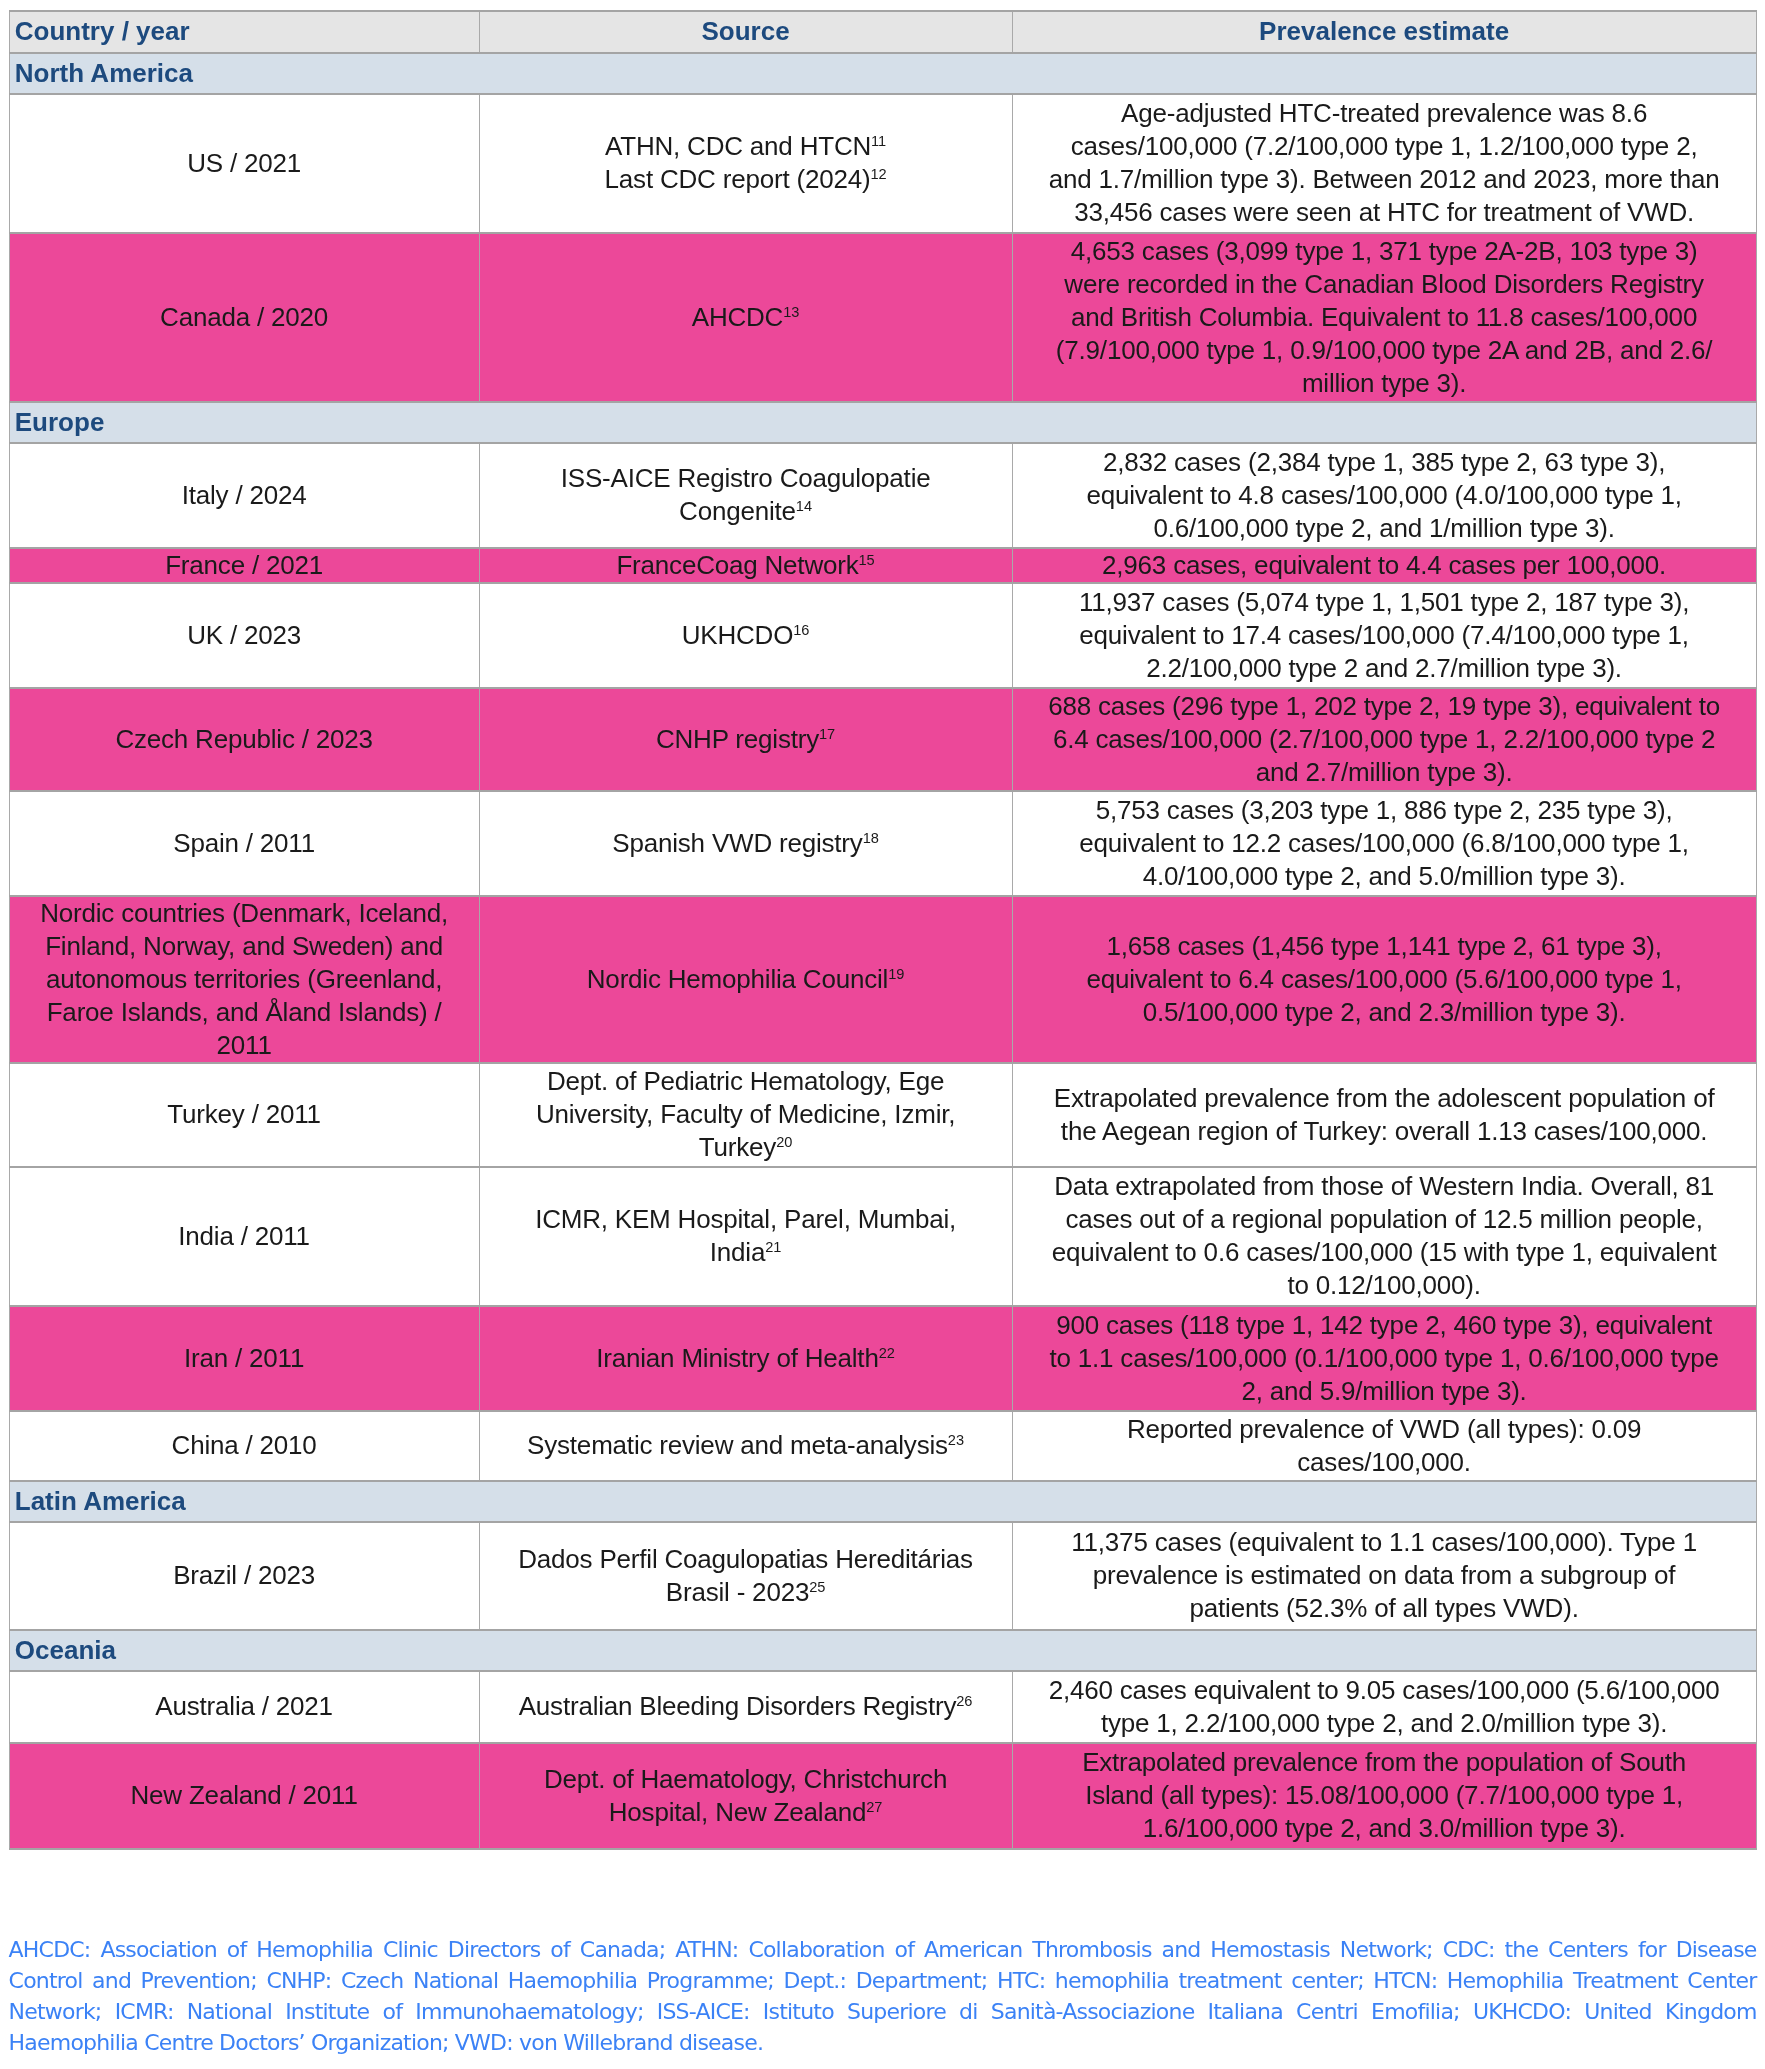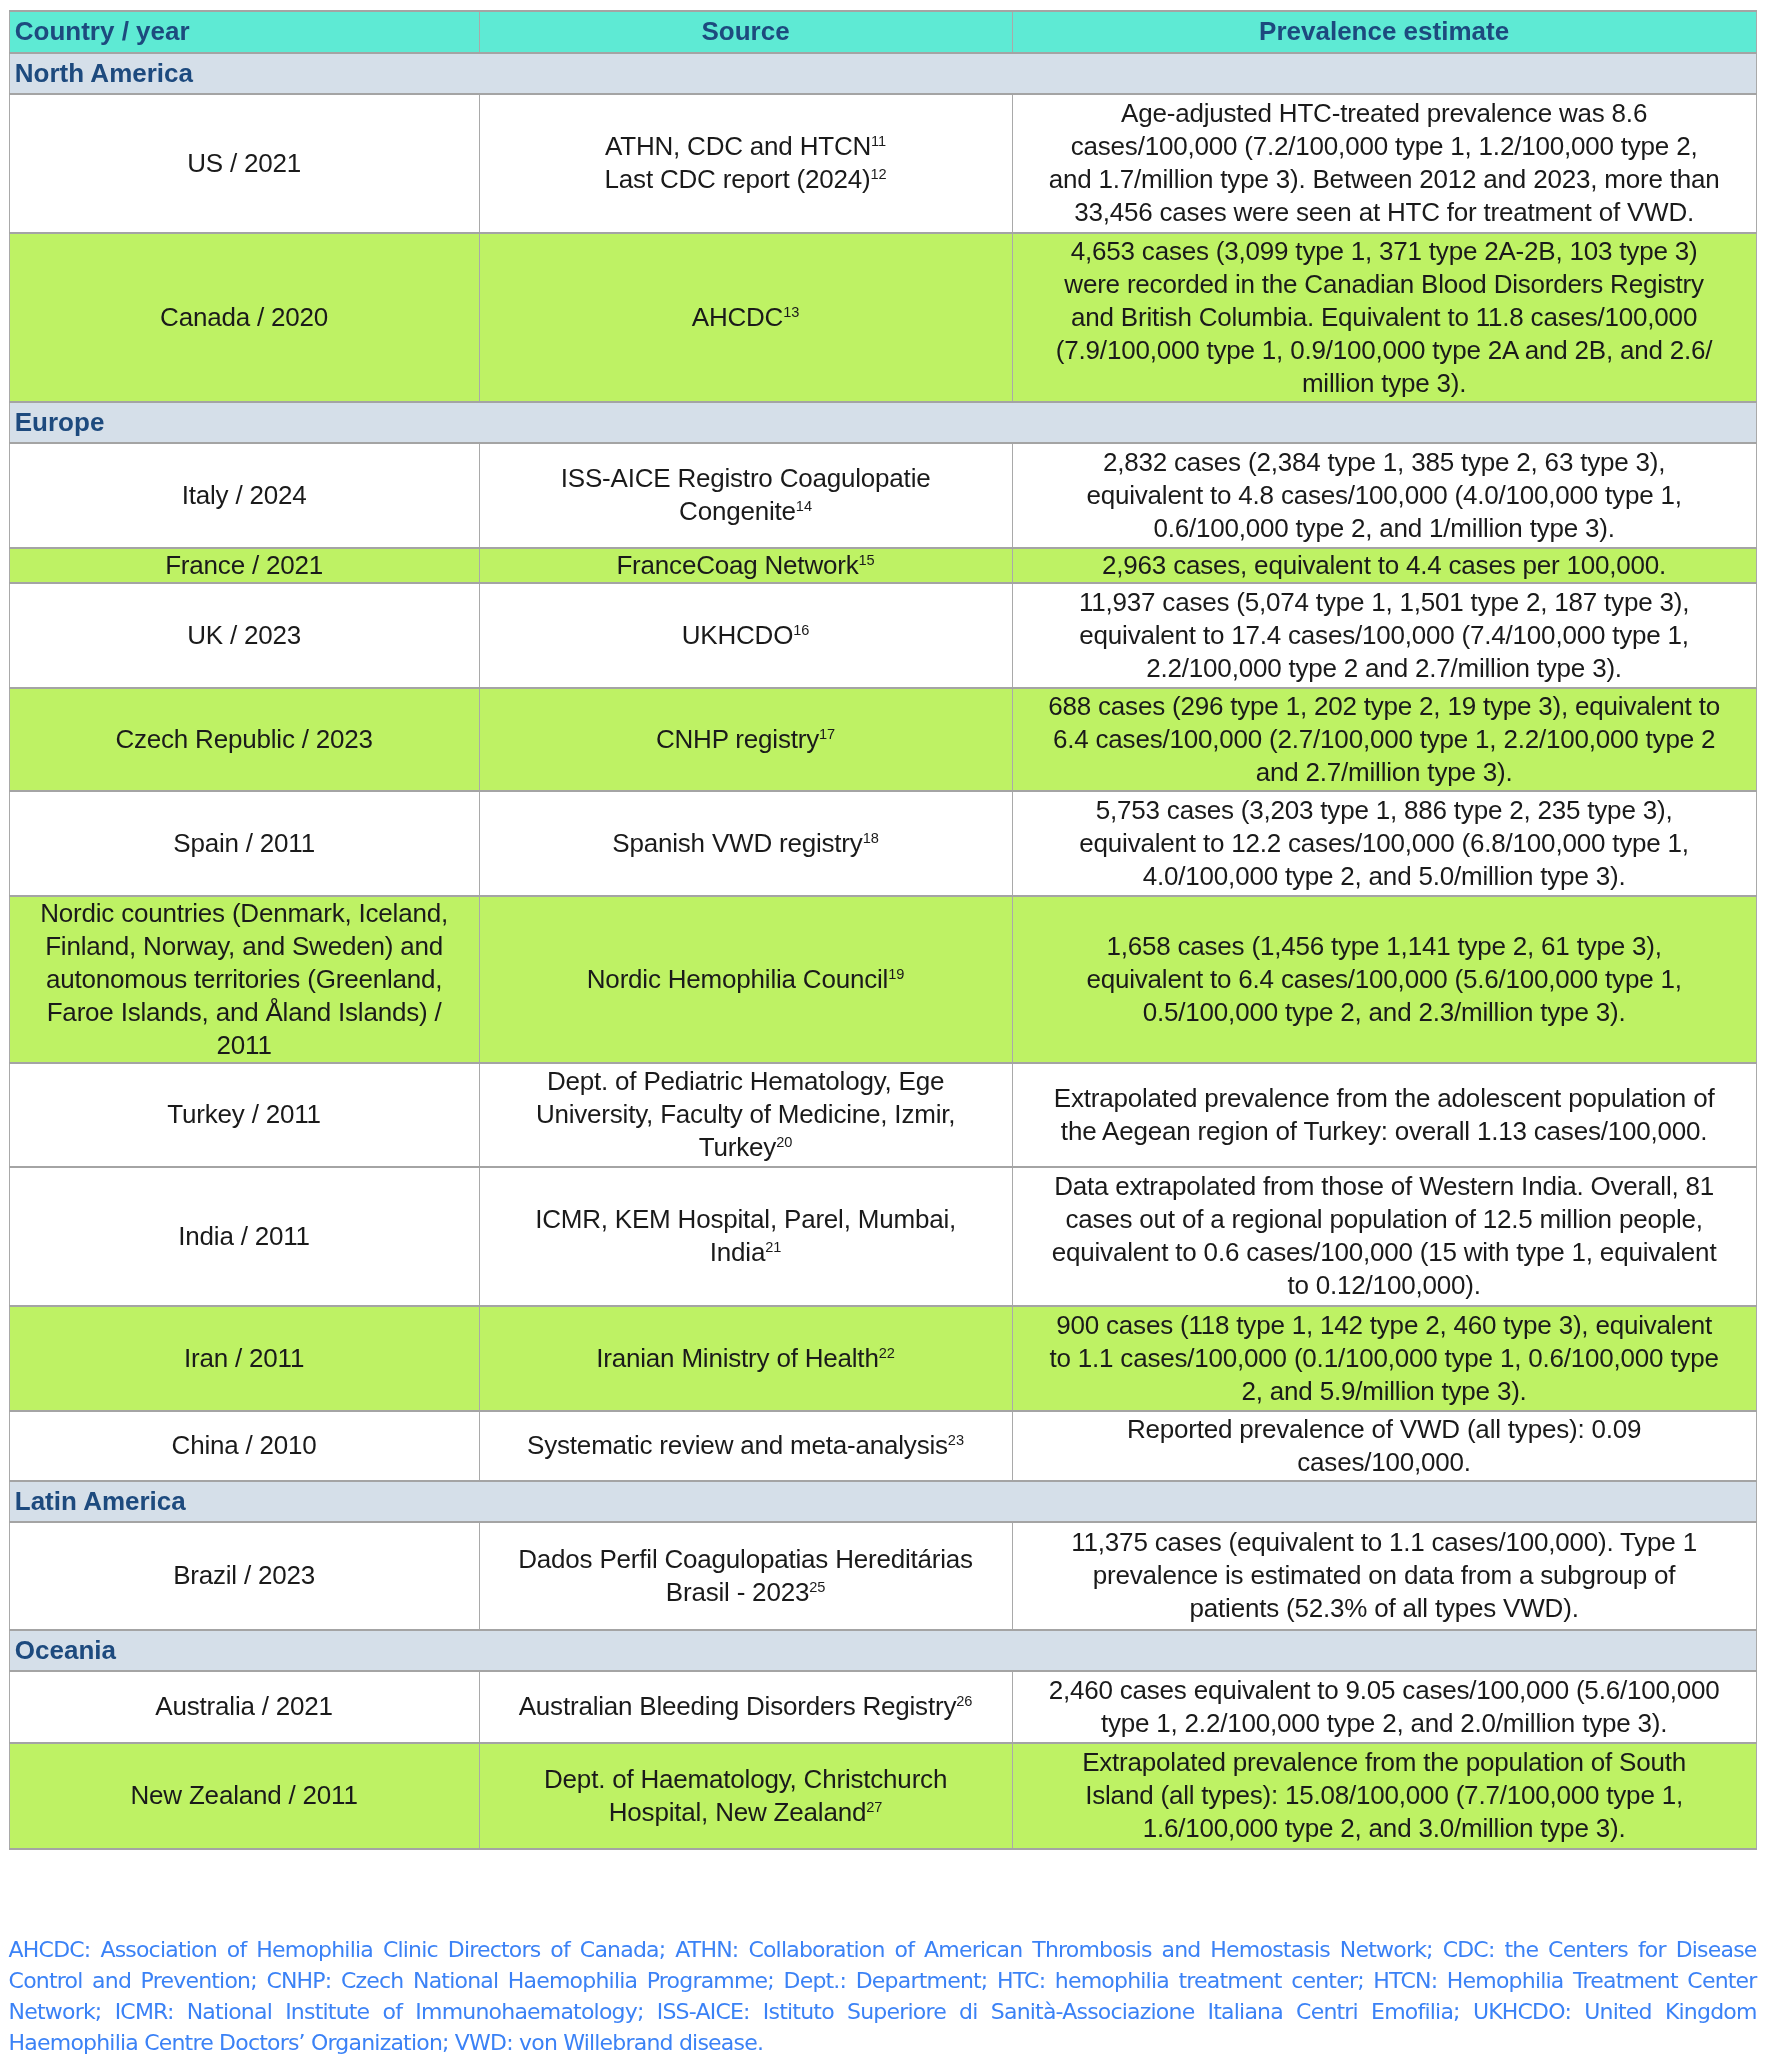--- a/index.html
+++ b/index.html
@@ -10,28 +10,28 @@
   table.prev col.c1 { width: 470px; }
   table.prev col.c2 { width: 533px; }
   table.prev col.c3 { width: 744px; }
   table.prev td, table.prev th {
     border-left: 1.7px solid #a9a9a9; border-right: 1.7px solid #a9a9a9;
     border-top: 2.6px solid #a4a4a4; border-bottom: 2.6px solid #a4a4a4;
     font-size: 26px; line-height: 33px; padding: 0 5.2px; vertical-align: middle;
     white-space: pre-line; letter-spacing: -0.2px;
   }
   table.prev th {
-    background: #5eead4; color: #1d4a7e; font-weight: bold; height: 40px;
+    background: #e5e5e5; color: #1d4a7e; font-weight: bold; height: 40px;
     font-size: 26px; letter-spacing: 0;
   }
   th.left { text-align: left; }
   th.center { text-align: center; margin-left: 44px; }
   tr.region td { background: #d5dfe9; color: #1d4a7e; font-weight: bold; height: 39px; letter-spacing: 0; }
   tr.row td { background: #ffffff; }
-  tr.row.alt td { background: #bef264; }
+  tr.row.alt td { background: #ec4899; }
   td.country { text-align: center; }
   td.source, td.estimate { text-align: center; }
   td.estimate { padding: 0 3.4px; }
   sup { font-size: 14.6px; line-height: 0; vertical-align: 9.5px; letter-spacing: 0; }
   .footnote { position: absolute; left: 8.6px; top: 1934px; width: 1748px;
               font-family: "DejaVu Sans", sans-serif; font-size: 22px; line-height: 31px;
               color: #3b82f6; text-align: justify; letter-spacing: -0.8px; word-spacing: 0px; }
 </style>
 </head>
 <body>

